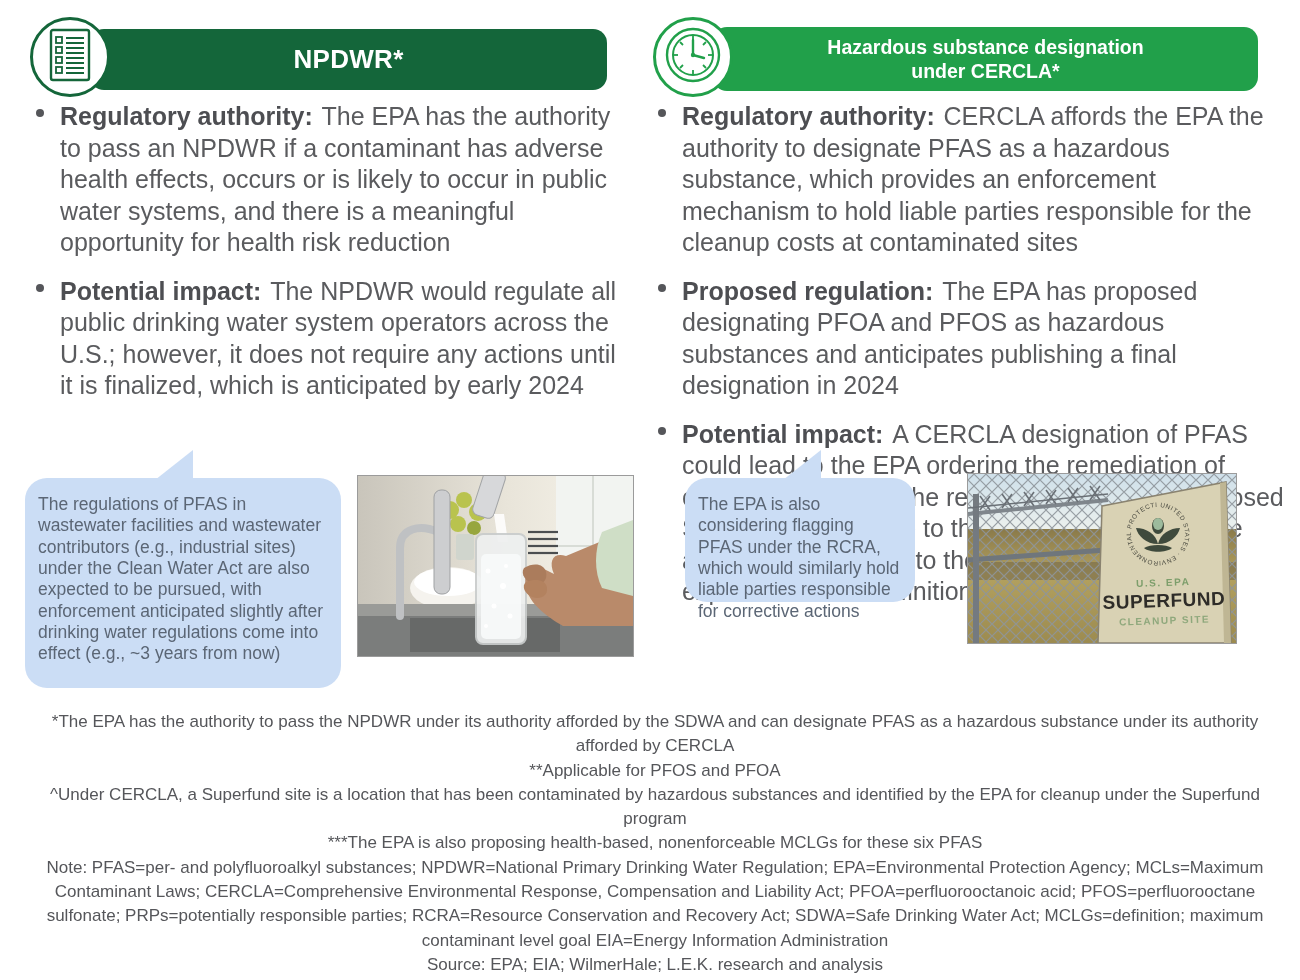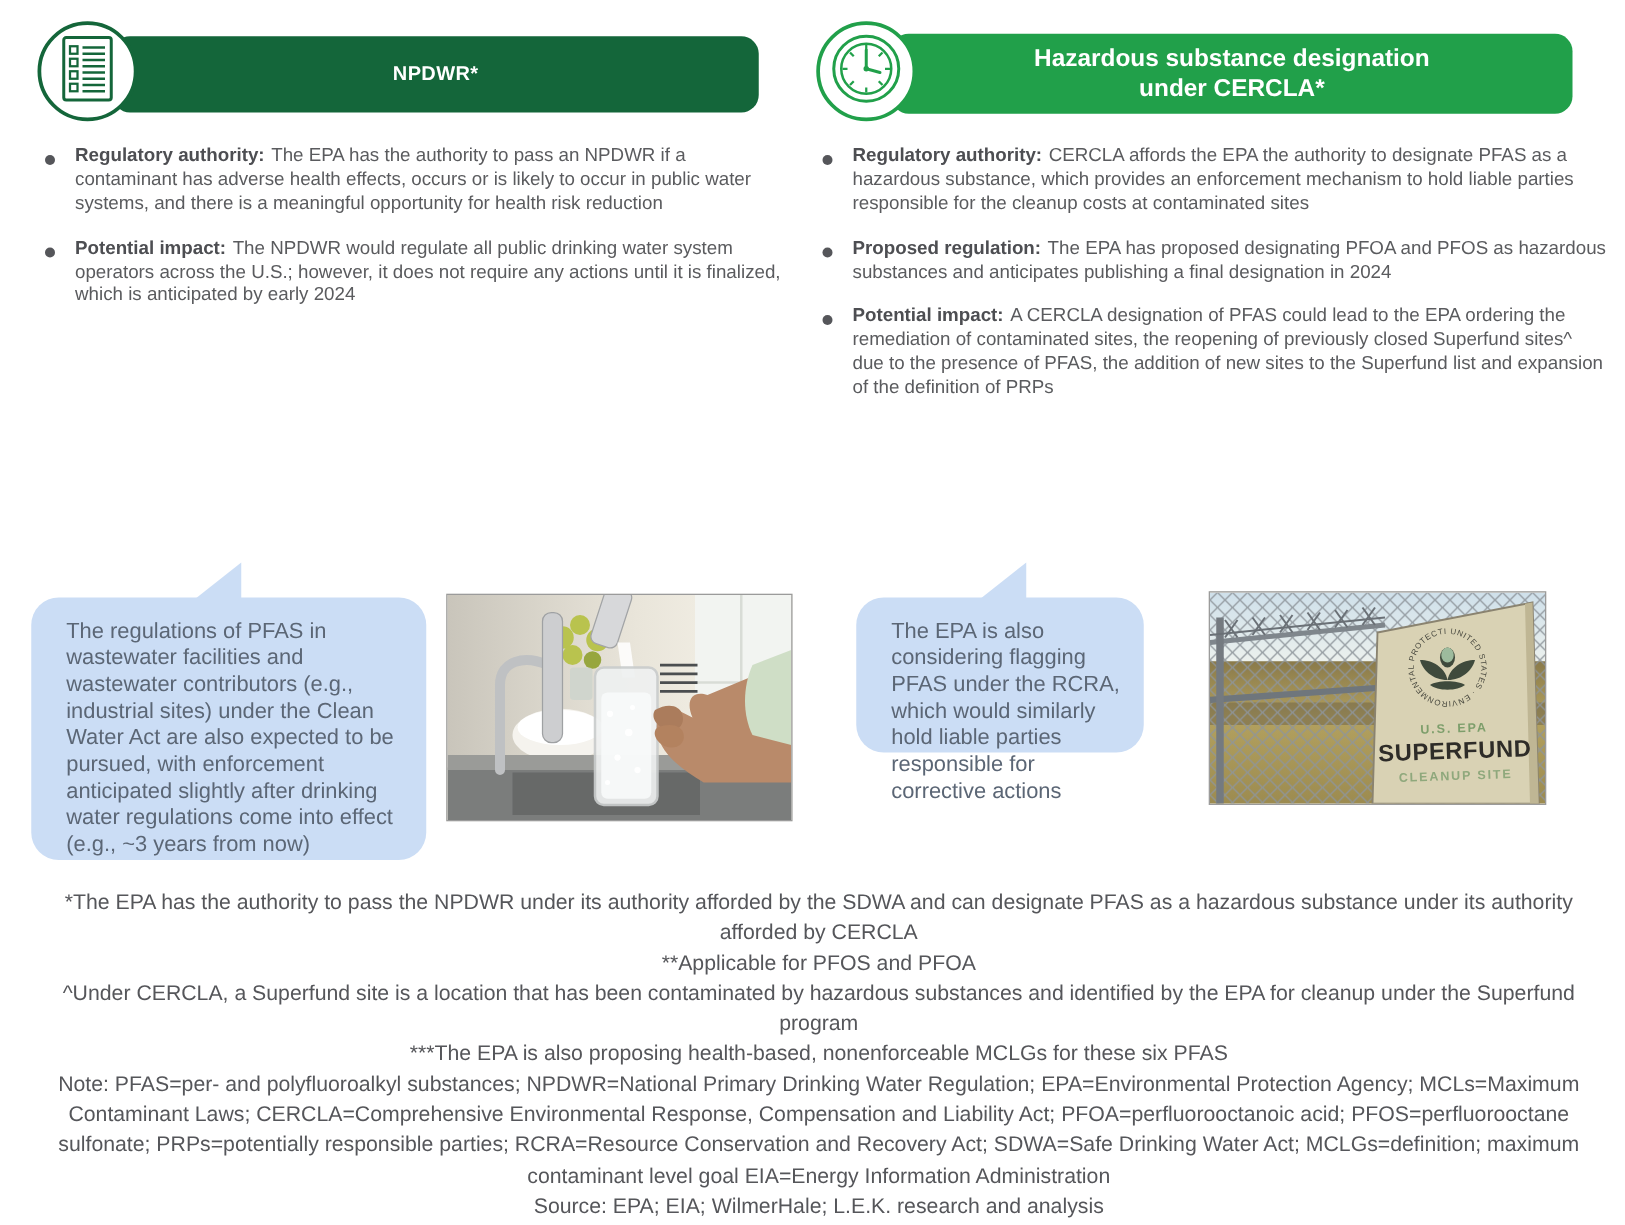--- a/index.html
+++ b/index.html
@@ -2,38 +2,38 @@
 <html><head>
 <meta charset="utf-8">
 <style>
   html,body{margin:0;padding:0;background:#ffffff;}
   body{width:1300px;height:980px;overflow:hidden;font-family:"Liberation Sans",sans-serif;}
   .page{position:relative;width:1300px;height:980px;background:#ffffff;}
 
   
   .banner{position:absolute;display:flex;align-items:center;justify-content:center;
           color:#ffffff;font-weight:bold;text-align:center;border-radius:14px;}
-  .banner-left{left:90px;top:29px;width:517px;height:61px;background:#14663a;font-size:16px;letter-spacing:.3px;}
+  .banner-left{left:90px;top:29px;width:517px;height:61px;background:#14663a;font-size:26px;letter-spacing:.3px;}
   .banner-right{left:713px;top:27px;width:545px;height:64px;background:#21a04a;font-size:19.5px;line-height:1.25;flex-direction:column;}
   .badge{position:absolute;width:80px;height:80px;border-radius:50%;background:#ffffff;
          display:flex;align-items:center;justify-content:center;z-index:2;box-sizing:border-box;}
   .badge-left{left:30px;top:17px;border:3px solid #14663a;}
   .badge-right{left:653px;top:17px;border:3px solid #21a04a;}
 
   
-  .bullets{position:absolute;top:116px;color:#5a5b5e;font-size:15px;line-height:1.26;}
+  .bullets{position:absolute;top:101px;color:#5a5b5e;font-size:25px;line-height:1.26;}
   .bullets-left{left:36px;width:592px;}
   .bullets-right{left:658px;width:628px;}
   .bullet{display:flex;margin-bottom:17px;}
   .dot{flex:0 0 auto;width:8px;height:8px;border-radius:50%;background:#55565a;margin:8px 16px 0 0;}
   .bl{font-weight:bold;color:#4d4e52;margin-right:.35em;}
 
   
   .bubble{position:absolute;background:#cbddf5;border-radius:22px;color:#5b6675;
-          font-size:17.5px;line-height:1.22;padding:16px 14px 12px 28px;box-sizing:border-box;}
+          font-size:17.5px;line-height:1.22;padding:16px 14px 12px 13px;box-sizing:border-box;}
   .bubble-left{left:25px;top:478px;width:316px;height:210px;}
   .bubble-right{left:685px;top:478px;width:230px;height:124px;}
   .tail{position:absolute;top:-28px;width:0;height:0;border-bottom:30px solid #cbddf5;border-left:38px solid transparent;}
   .tail-left{left:130px;}
   .tail-right{left:98px;}
 
   
   .photo{position:absolute;border:1px solid #9b9b9b;overflow:hidden;background:#e8e6df;}
   .photo-left{left:357px;top:475px;width:275px;height:180px;}
   .photo-right{left:967px;top:473px;width:268px;height:169px;}

